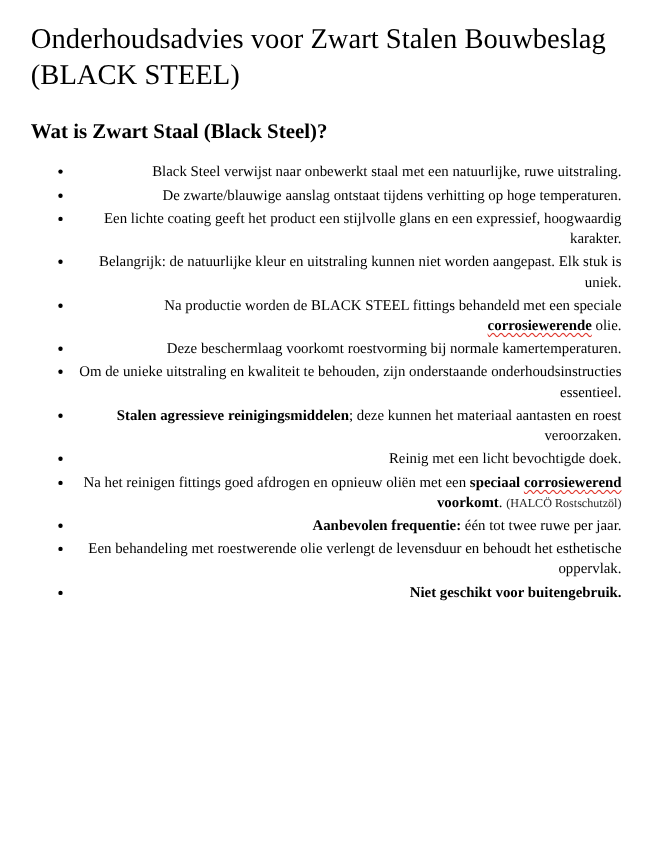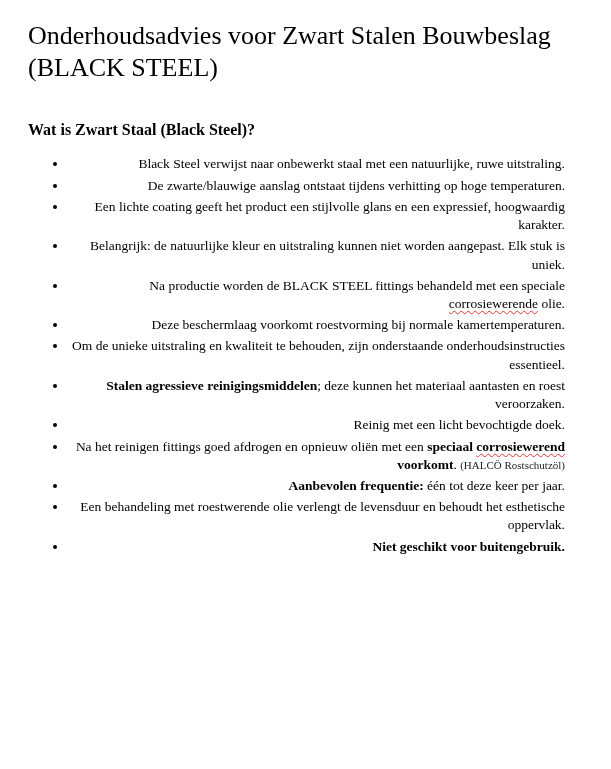--- a/index.html
+++ b/index.html
@@ -16,23 +16,23 @@
     background: #ffffff;
     padding: 20px 46px 30px 28px;
   }
   h1 {
     font-size: 26px;
     line-height: 1.22;
     font-weight: normal;
     margin-bottom: 12px;
   }
   h2 {
-    font-size: 16px;
+    font-size: 19px;
     font-weight: bold;
-    margin-top: 38px;
+    margin-top: 26px;
     margin-bottom: 16px;
   }
   h3 {
     font-size: 14.5px;
     font-weight: bold;
     margin-top: 26px;
     margin-bottom: 14px;
   }
   ul {
     margin: 0;
@@ -42,20 +42,21 @@
     list-style-type: disc;
   }
   li { margin-bottom: 3px; text-align: right; }
   .b { font-weight: bold; }
   .squiggle {
     text-decoration-line: underline;
     text-decoration-style: wavy;
     text-decoration-color: #e0392f;
     text-decoration-thickness: 1px;
     text-underline-offset: 2px;
+    font-weight: bold;
   }
   .small {
     font-size: 11px;
     color: #222222;
   }
 </style>
 </head>
 <body>
 
 <div class="page">
@@ -76,21 +77,21 @@
     <li><span>Om de unieke uitstraling en kwaliteit te behouden, zijn onderstaande onderhoudsinstructies essentieel.</span></li>
   </ul>
 
   <ul>
     <li><span class="b">Stalen agressieve reinigingsmiddelen</span><span>; deze kunnen het materiaal aantasten en roest veroorzaken.</span></li>
     <li><span>Reinig met een licht bevochtigde doek.</span></li>
     <li><span>Na het reinigen fittings goed afdrogen en opnieuw oliën met een </span><span class="b">speciaal </span><span class="b squiggle">corrosiewerend</span><span class="b"> voorkomt</span><span>.  </span><span class="small">(HALCÖ Rostschutzöl)</span></li>
   </ul>
 
   <ul>
-    <li><span class="b">Aanbevolen frequentie:</span><span> één tot deze keer per jaar.</span></li>
+    <li><span class="b">Aanbevolen frequentie:</span><span> één tot twee ruwe per jaar.</span></li>
     <li><span>Een behandeling met roestwerende olie verlengt de levensduur en behoudt het esthetische oppervlak.</span></li>
   </ul>
 
   <ul>
     <li><span class="b">Niet geschikt voor buitengebruik.</span></li>
 
   </ul>
 
 </div>
 

